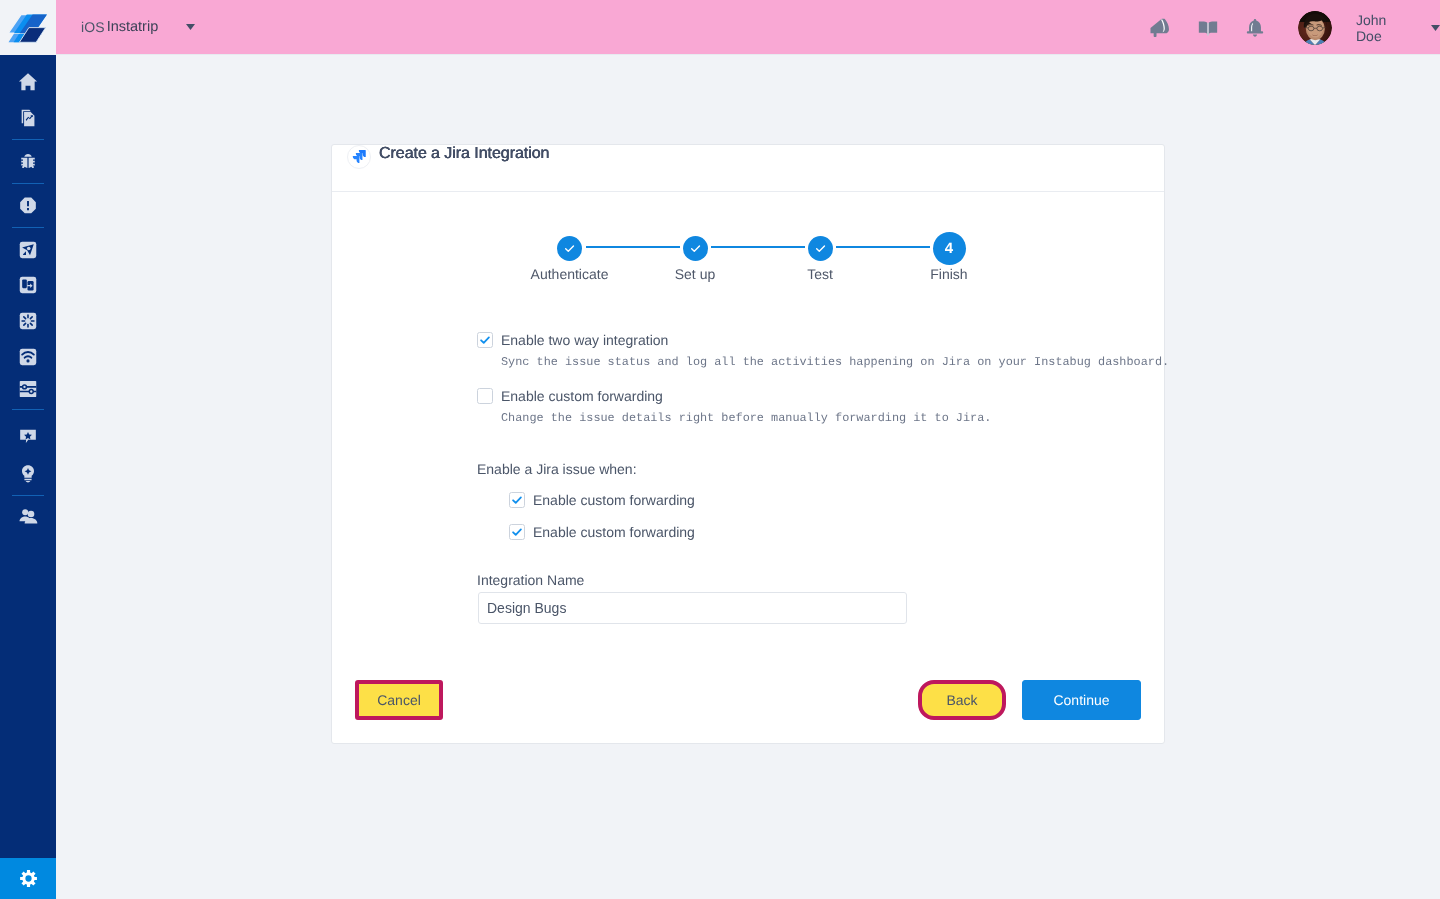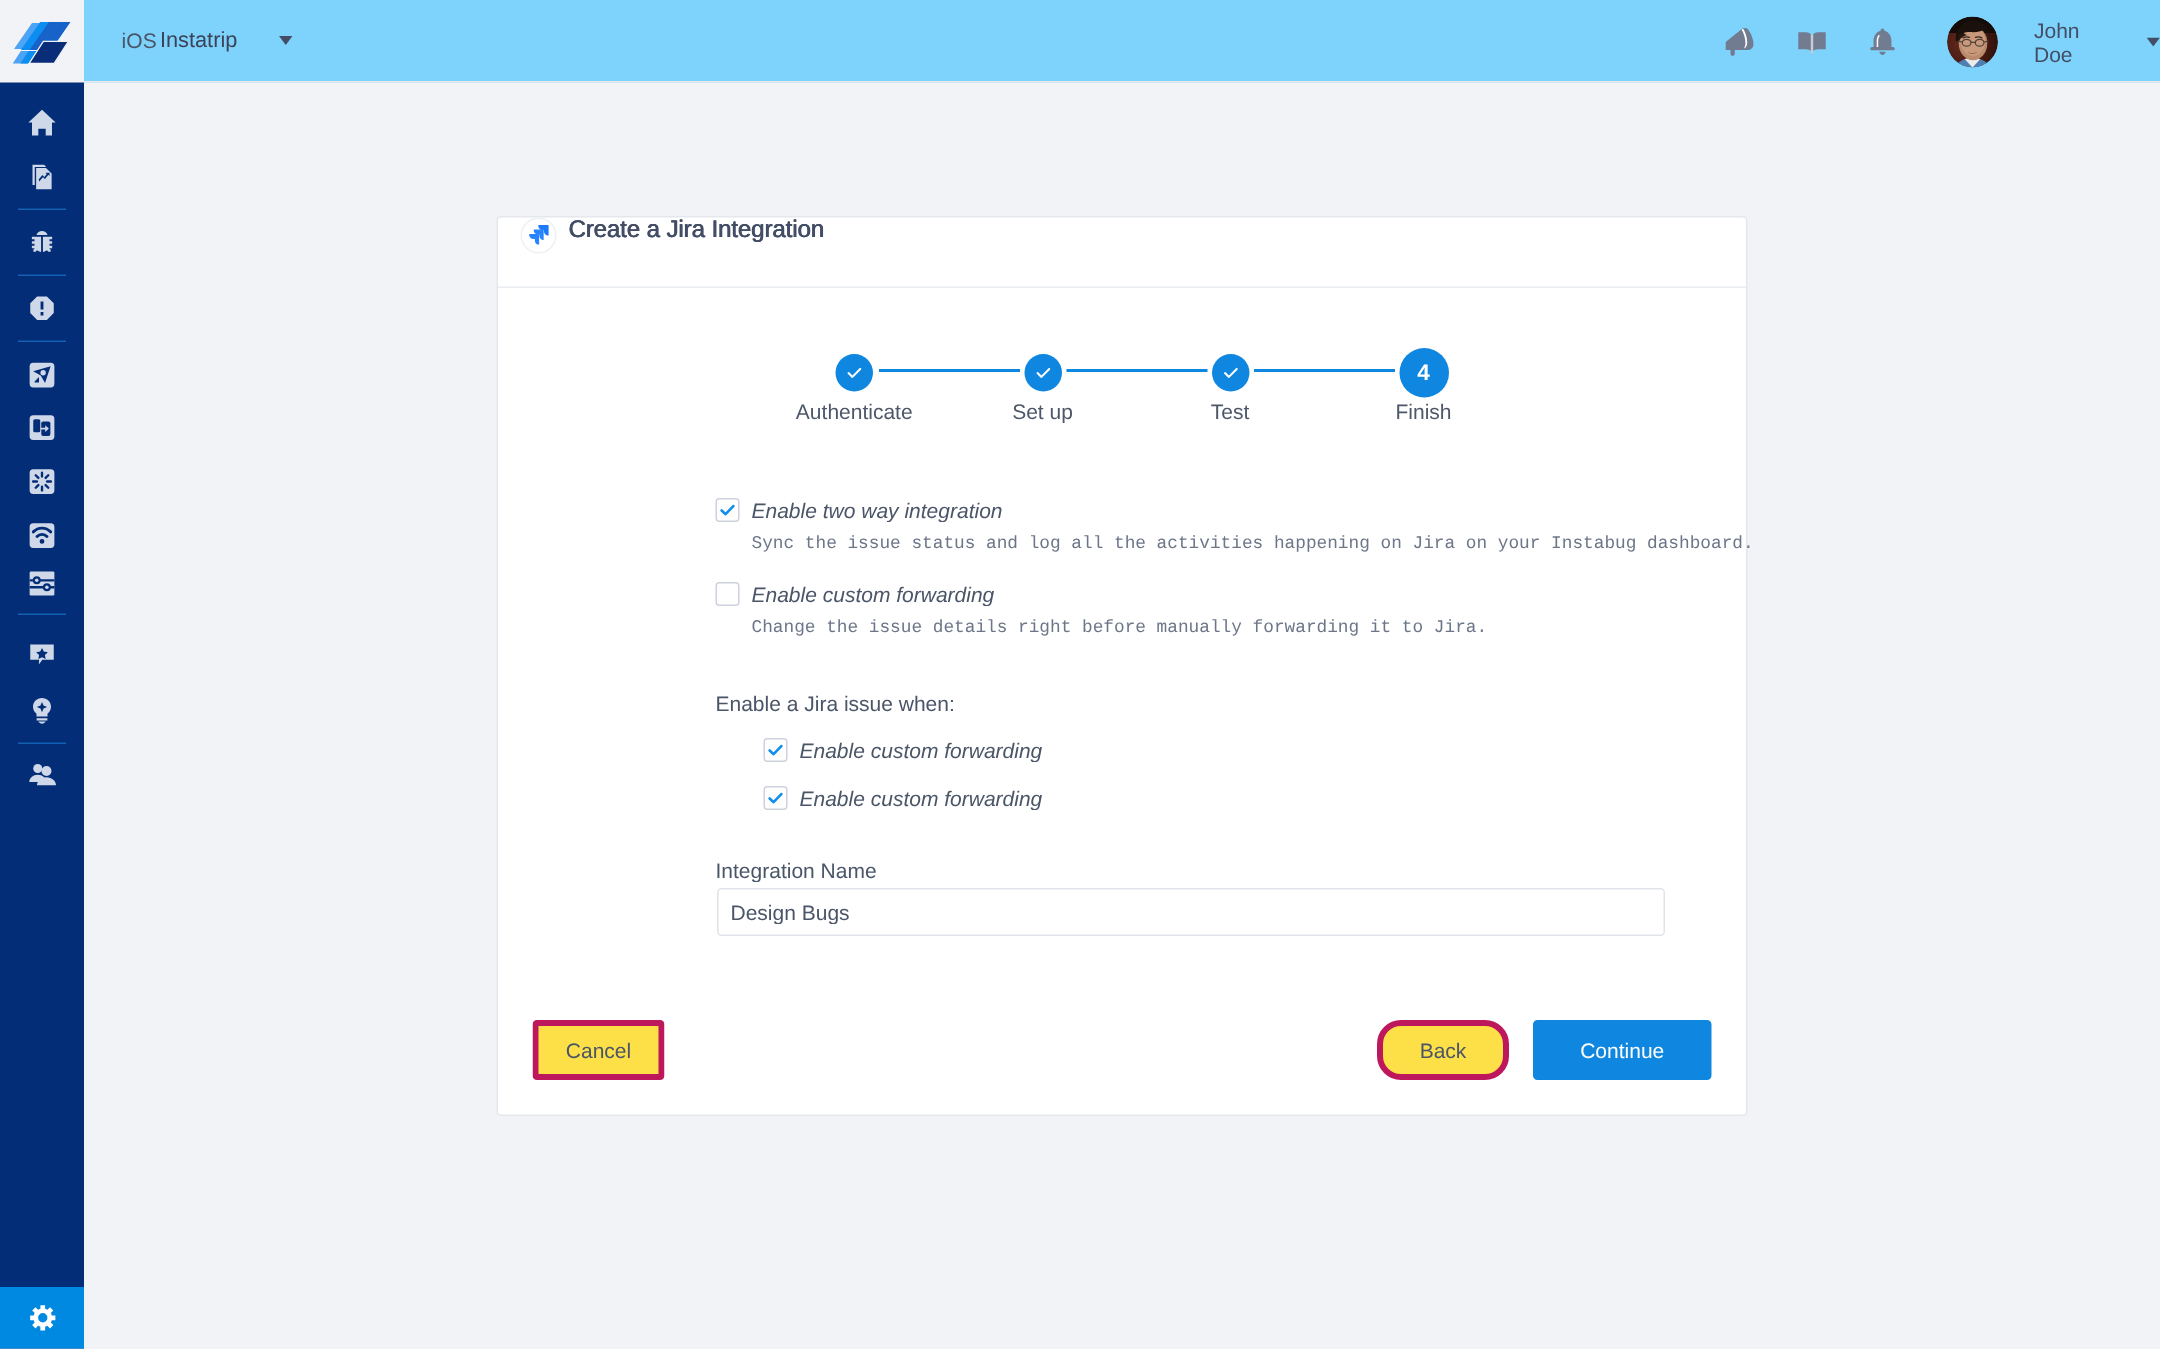--- a/index.html
+++ b/index.html
@@ -12,21 +12,21 @@
 
   
   #sidebar{position:absolute;left:0;top:0;width:56px;height:899px;background:#042d77;display:flex;flex-direction:column;}
   #sidebar-logo{width:56px;height:55px;background:#f1f3f7;display:flex;align-items:center;justify-content:center;flex:0 0 auto;}
   #sidebar-nav{flex:1 1 auto;position:relative;}
   .nav-item{position:absolute;left:0;width:56px;height:28px;display:flex;align-items:center;justify-content:center;cursor:pointer;}
   .nav-sep{position:absolute;left:12px;width:32px;height:1px;background:#1261b4;}
   #sidebar-settings{flex:0 0 auto;height:41px;background:#0089e0;display:flex;align-items:center;justify-content:center;cursor:pointer;}
 
   
-  #header{position:absolute;left:56px;top:0;width:1384px;height:55px;background:#7dd3fc;border-bottom:1px solid #e7eaf0;display:flex;align-items:center;}
+  #header{position:absolute;left:56px;top:0;width:1384px;height:55px;background:#f9a8d4;border-bottom:1px solid #e7eaf0;display:flex;align-items:center;}
   #app-switcher{display:flex;align-items:center;margin-left:25px;cursor:pointer;height:55px;}
   #app-os{font-size:14px;color:#4a5568;letter-spacing:.1px;}
   #app-name{font-size:14.5px;color:#3c4257;margin-left:2px;}
   #app-caret{margin-left:28px;display:flex;align-items:center;}
   #header-right{position:absolute;left:1080px;top:0;width:304px;height:55px;}
   .hdr-icon{position:absolute;top:0;width:48px;height:55px;display:flex;align-items:center;justify-content:center;cursor:pointer;}
   #hdr-icon-0{left:-0.5px;} #hdr-icon-1{left:47.5px;} #hdr-icon-2{left:95px;}
   #user-menu{position:absolute;left:162px;top:0;display:flex;align-items:center;cursor:pointer;height:55px;}
   #avatar{width:34px;height:34px;border-radius:50%;overflow:hidden;display:block;flex:0 0 auto;}
   #user-name{font-size:14px;color:#434e66;margin-left:24px;}
@@ -43,31 +43,31 @@
   
   #stepper{position:absolute;left:0;top:0;width:831px;height:140px;}
   .step{position:absolute;display:flex;flex-direction:column;align-items:center;width:200px;margin-left:-100px;}
   .dot{width:25px;height:25px;border-radius:50%;background:#0f87e0;display:flex;align-items:center;justify-content:center;flex:0 0 auto;}
   .dot.big{width:33px;height:33px;font-size:15px;color:#fff;font-weight:bold;}
   .step-label{position:absolute;top:74px;left:0;width:200px;text-align:center;font-size:14px;color:#4e5769;white-space:nowrap;line-height:15px;}
   .connector{position:absolute;height:2px;background:#0f87e0;top:54px;}
 
   
   #form{position:absolute;left:0;top:0;width:831px;height:505px;}
-  .cb-row{position:absolute;display:flex;align-items:flex-end;font-style:italic;}
+  .cb-row{position:absolute;display:flex;align-items:flex-end;}
   .cb-desc{position:absolute;}
   #trigger-title{position:absolute;}
   #int-label{position:absolute;}
   #int-input{position:absolute;}
   .cbox{width:16px;height:16px;border:1px solid #ccd3dd;border-radius:2.5px;background:#fff;flex:0 0 auto;position:relative;cursor:pointer;display:flex;align-items:center;justify-content:center;}
   .cb-label{font-size:14px;color:#4a5568;margin-left:8px;line-height:16px;cursor:pointer;white-space:nowrap;}
   .cb-desc{font-size:11.85px;color:#6d7689;white-space:nowrap;line-height:13px;font-family:Liberation Mono, monospace;}
   #trigger-title{font-size:14px;color:#4a5568;line-height:15px;}
   #int-label{font-size:14px;color:#4a5568;line-height:15px;}
-  #int-input{width:632px;height:32px;border:1px solid #e0e4ea;border-radius:3px;font-size:14px;color:#4a5568;padding:0 8px;font-family:inherit;background:#fff;outline:none;}
+  #int-input{width:429px;height:32px;border:1px solid #e0e4ea;border-radius:3px;font-size:14px;color:#4a5568;padding:0 8px;font-family:inherit;background:#fff;outline:none;}
   #int-input::placeholder{color:#a9b0bd;}
 
   .btn{position:absolute;height:40px;border-radius:3px;font-size:14px;font-family:inherit;cursor:pointer;display:flex;align-items:center;justify-content:center;}
   .btn-ghost{background:#fde047;border:4px solid #be185d;color:#4a5568;}
   .btn-primary{background:#0f87e0;border:1px solid #0f87e0;color:#fff;}
   #btn-cancel{width:88px;left:23px;top:535px;}
   #btn-back{width:88px;left:586px;top:535px;border-radius:16px;}
   #btn-continue{width:119px;left:690px;top:535px;}
 </style>
 </head>

